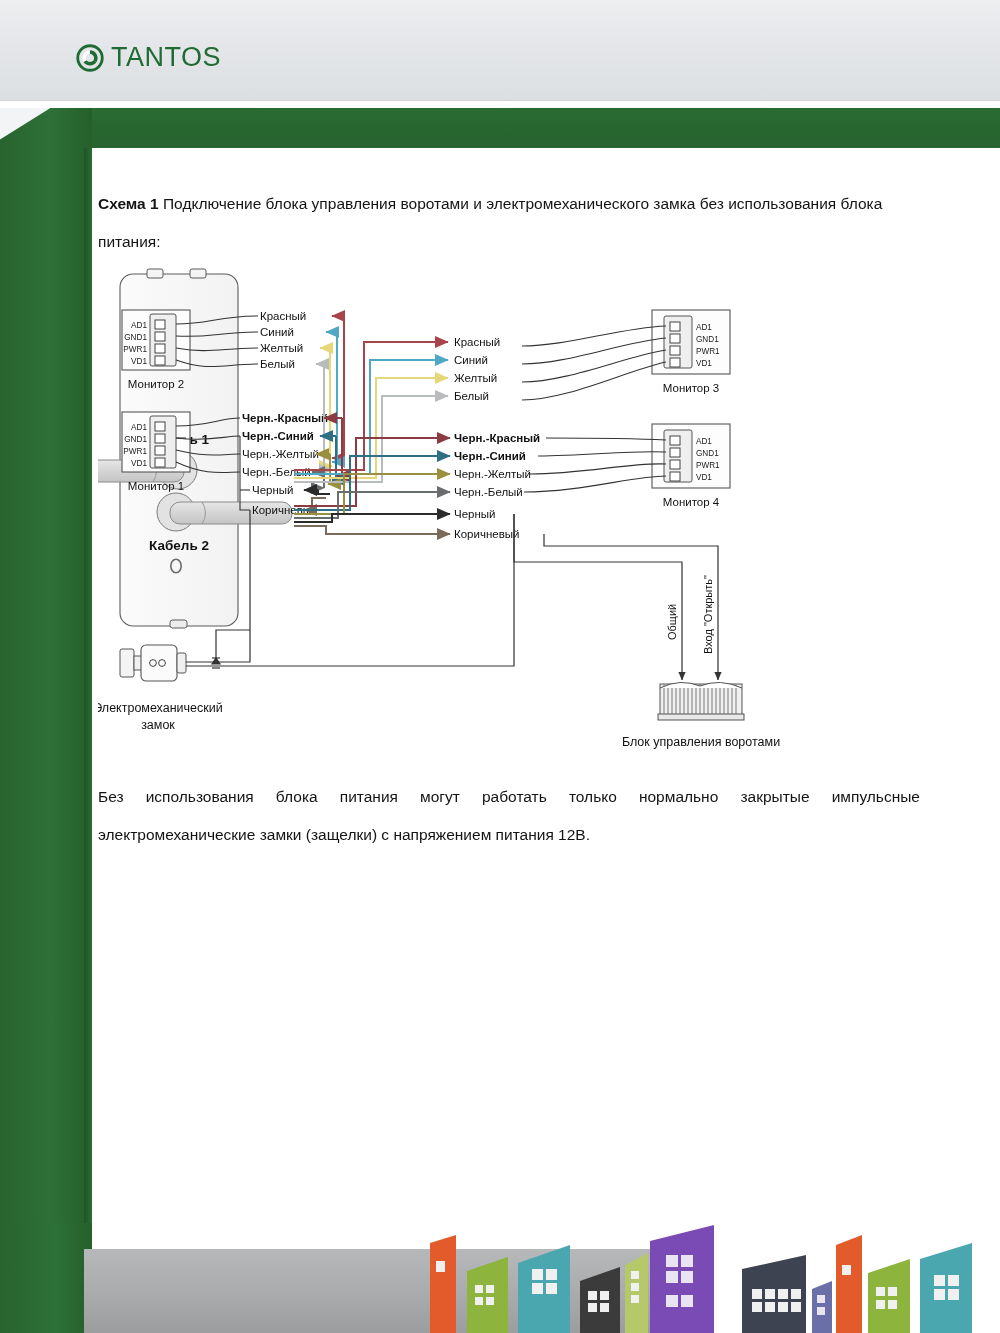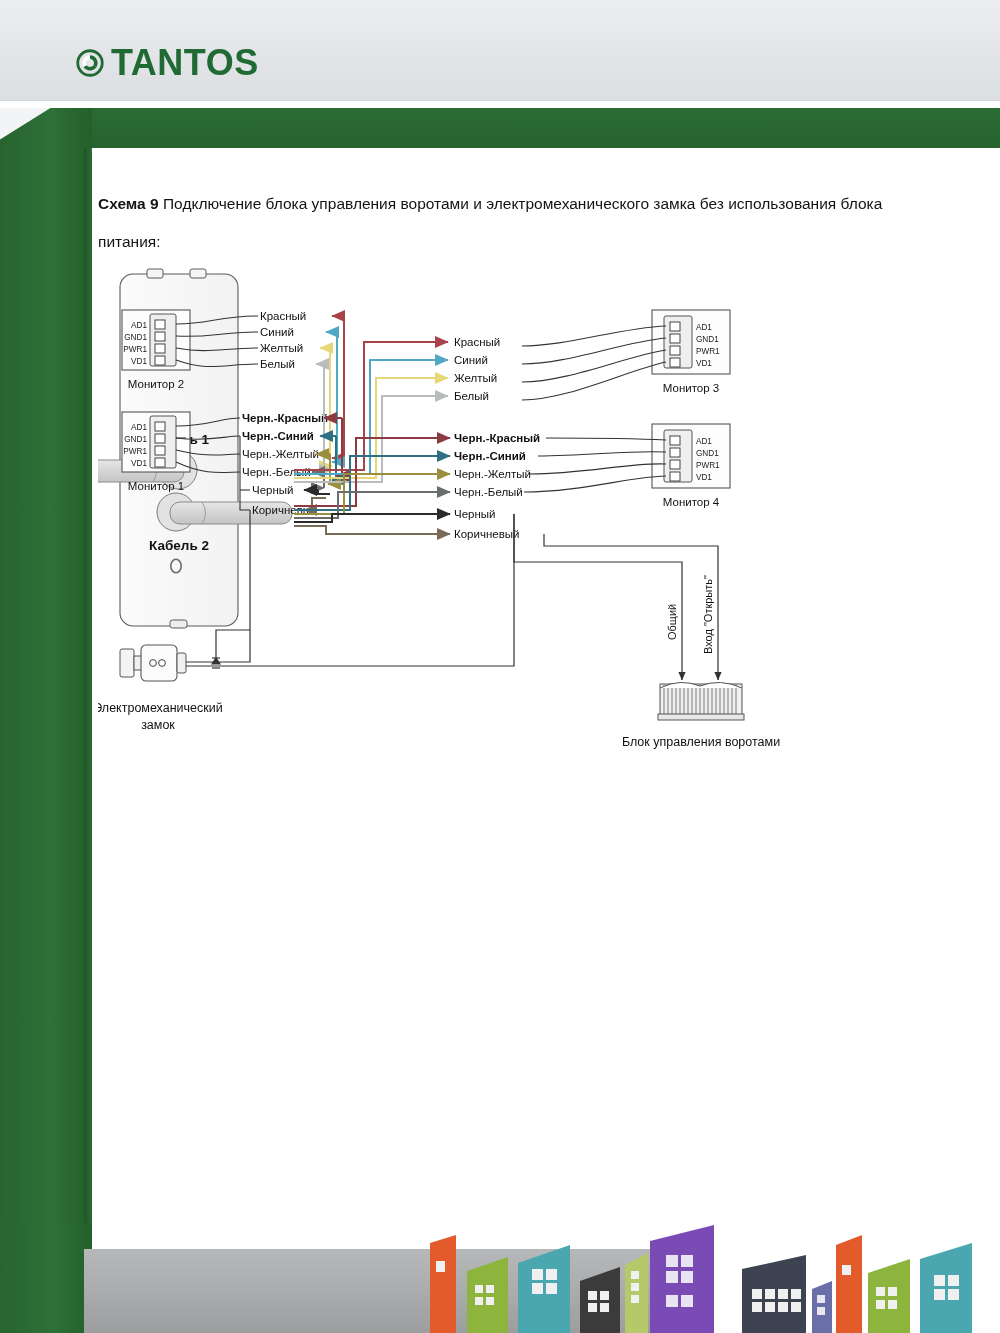--- a/index.html
+++ b/index.html
@@ -15,21 +15,21 @@
     position:absolute;left:0;top:0;width:1000px;height:100px;
     background:linear-gradient(180deg,#eceef0 0%,#e4e6e9 45%,#dcdfe2 100%);
     border-bottom:1px solid #cfd3d6;
   }
   .logo{
     position:absolute;left:76px;top:42px;
     display:flex;align-items:center;gap:7px;
   }
   .logo-mark{width:28px;height:28px;flex:0 0 28px;}
   .logo-text{
-    font-size:36px;font-weight:bold;letter-spacing:.5px;
+    font-size:27px;font-weight:normal;letter-spacing:.5px;
     color:#1f6b33;font-family:"Liberation Sans",sans-serif;
   }
 
   
   .green-top{
     position:absolute;left:0;top:108px;width:1000px;height:40px;
     background:linear-gradient(180deg,#2a6b33 0%,#27632f 100%);
   }
   .green-left{
     position:absolute;left:0;top:108px;width:92px;height:1160px;
@@ -97,24 +97,25 @@
   </div>
 </div>
 
 <div class="green-top"></div>
 <div class="green-left"></div>
 <div class="green-left-edge"></div>
 <div class="page-white"></div>
 <div class="corner-notch"></div>
 
 <div class="content">
-  <p class="para"><b>Схема 9</b><span> Подключение блока управления воротами и электромеханического замка без использования блока питания:</span></p>
+  <p class="para"><b>Схема 1</b><span> Подключение блока управления воротами и электромеханического замка без использования блока питания:</span></p>
 </div>
 
 <div class="note-block">
+  <p class="para justify">Без использования блока питания могут работать только нормально закрытые импульсные электромеханические замки (защелки) с напряжением питания 12В.</p>
 </div>
 
 <div class="diagram">
 <svg width="845" height="500" viewBox="0 0 845 500">
   <defs>
     <linearGradient id="panelGrad" x1="0" y1="0" x2="1" y2="0">
       <stop offset="0%" stop-color="#fbfbfb"></stop>
           <stop offset="100%" stop-color="#f2f2f2"></stop>
     </linearGradient>
     <linearGradient id="cableGrad" x1="0" y1="0" x2="0" y2="1">

